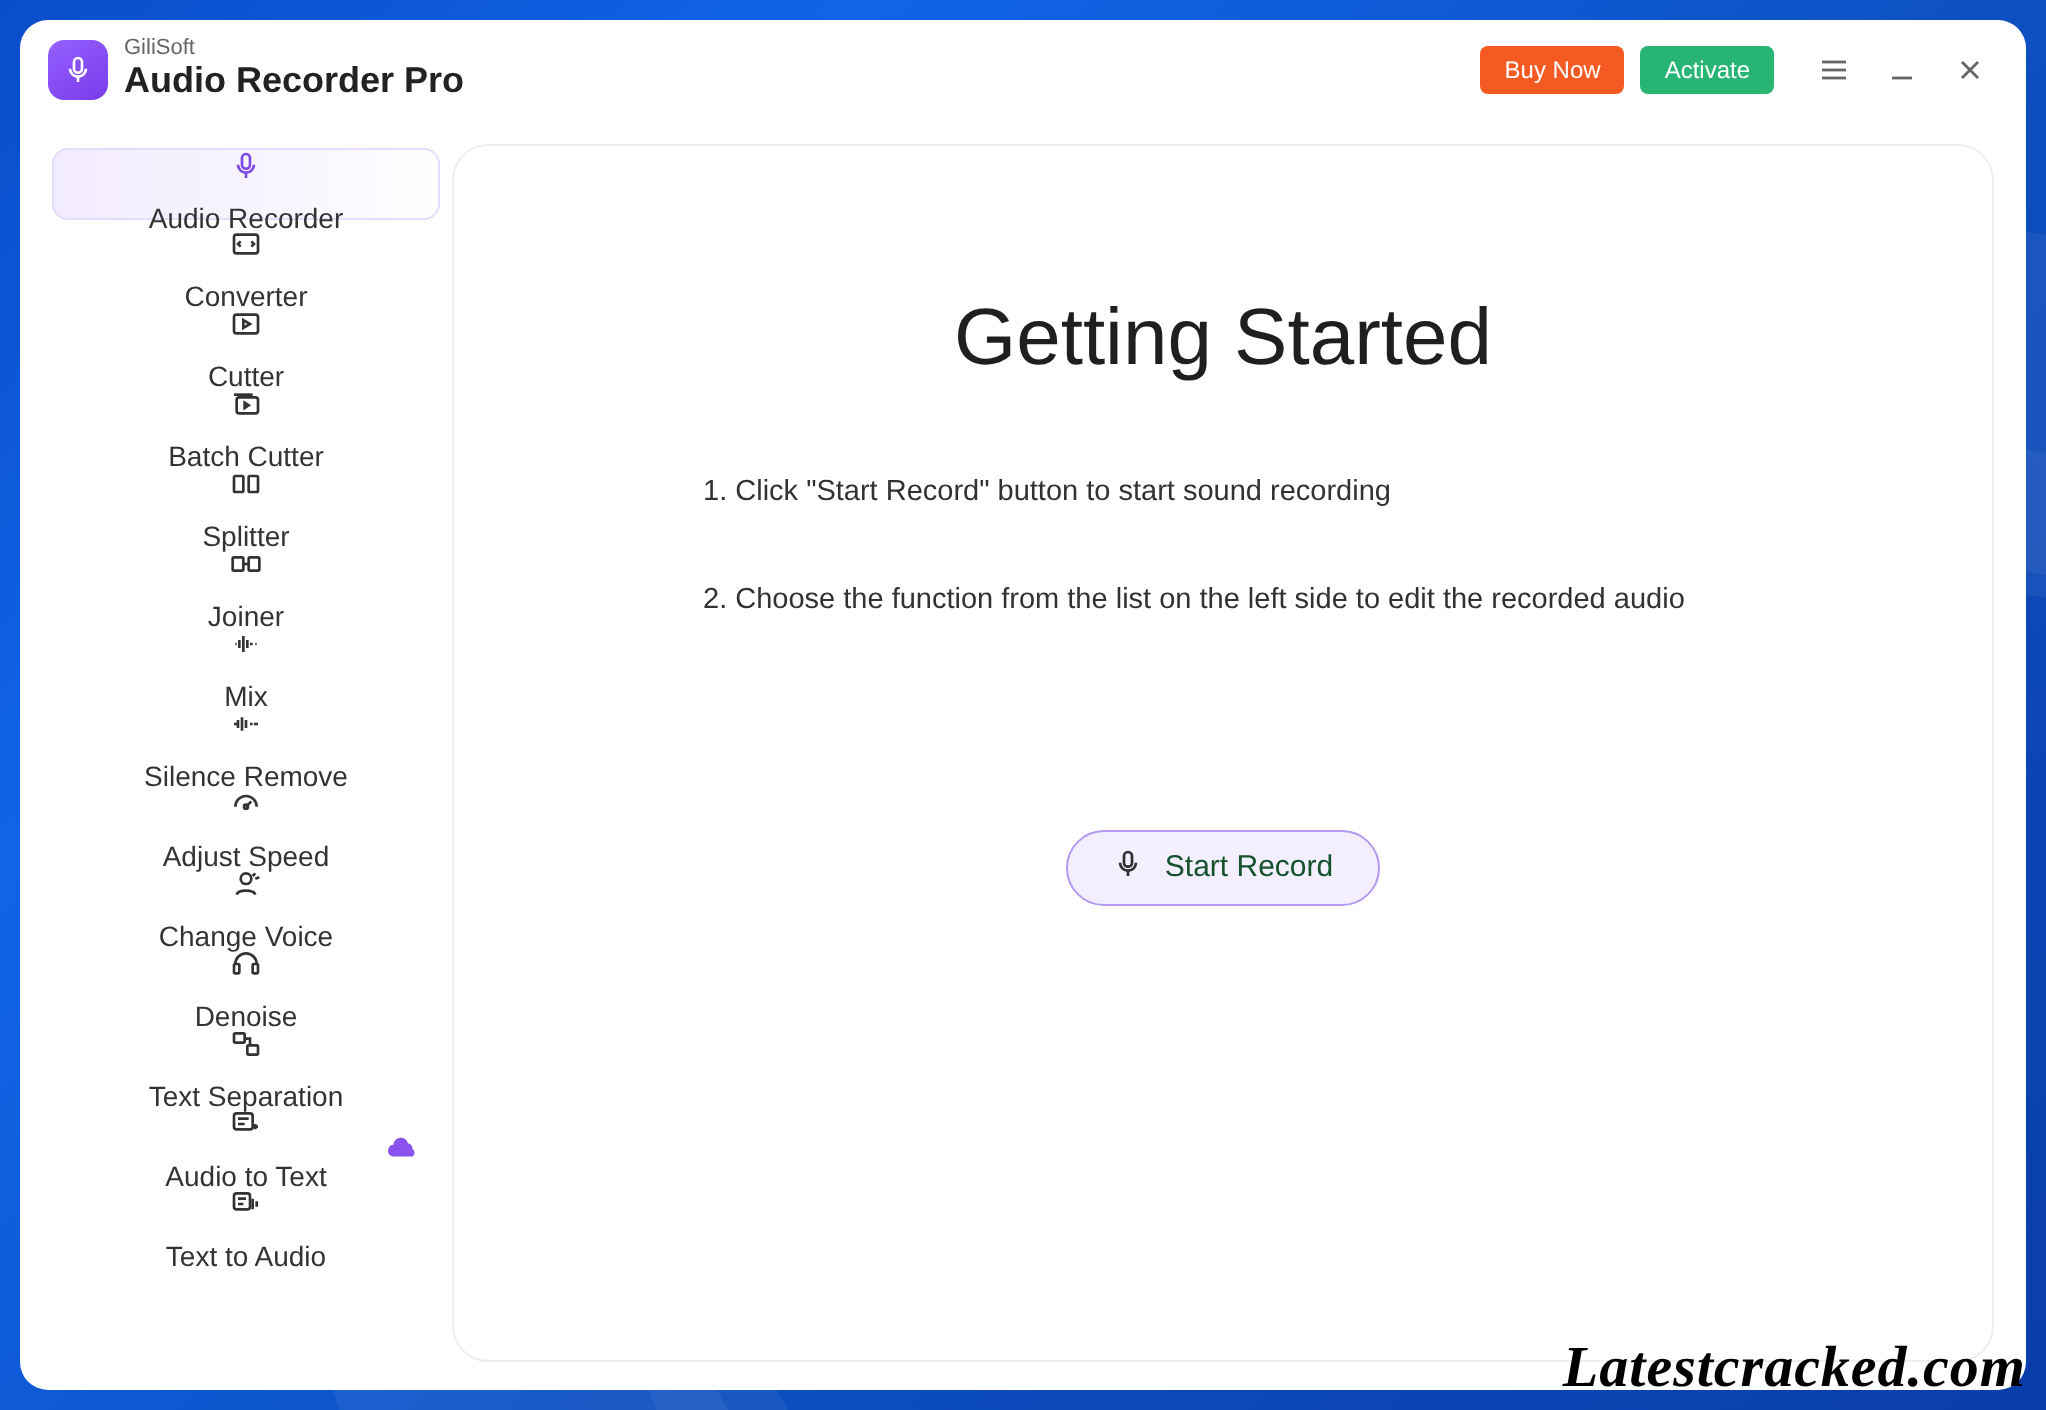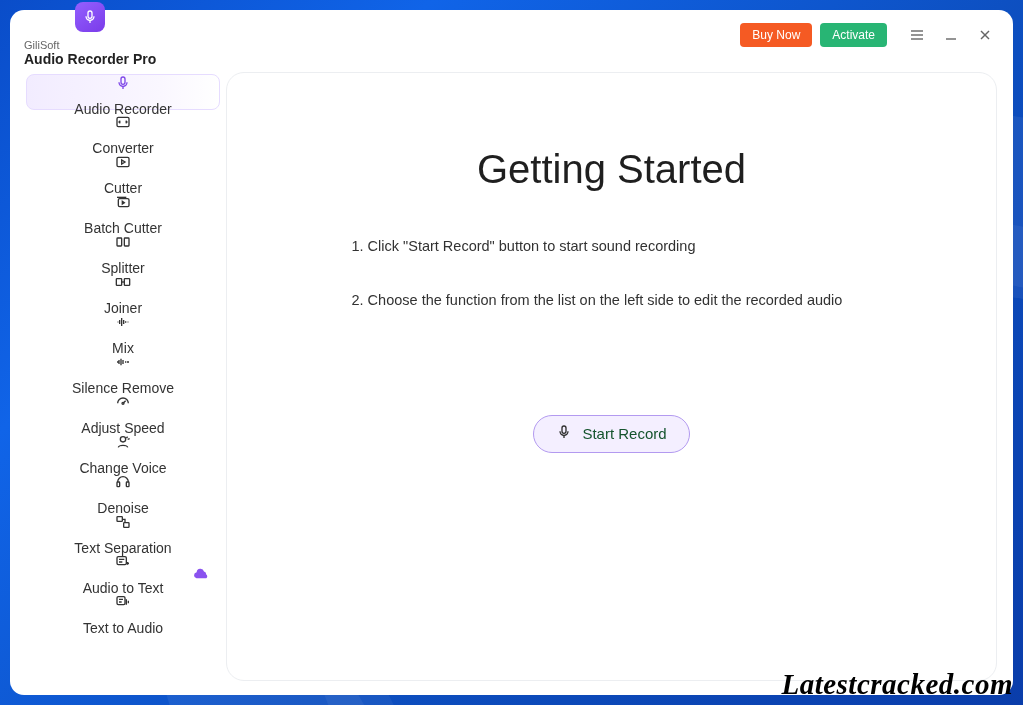--- a/index.html
+++ b/index.html
@@ -45,38 +45,37 @@
   .titlebar {
     height: 50px;
     display: flex;
     align-items: center;
     padding: 0 14px;
   }
   .logo-box {
     display: flex;
     align-items: center;
     gap: 8px;
-    flex-direction: column;
   }
   .logo-icon {
     width: 30px;
     height: 30px;
     border-radius: 8px;
     background: linear-gradient(145deg,#9460ff,#7a3be9);
     display: flex;
     align-items: center;
     justify-content: center;
   }
   .logo-text .brand {
     font-size: 11px;
     color: #666;
     line-height: 1;
   }
   .logo-text .product {
-    font-size: 14px;
+    font-size: 18px;
     font-weight: 700;
     color: #222;
     line-height: 1.15;
   }
   .spacer { flex: 1; }
   .btn {
     height: 24px;
     padding: 0 12px;
     border-radius: 4px;
     font-size: 12px;

